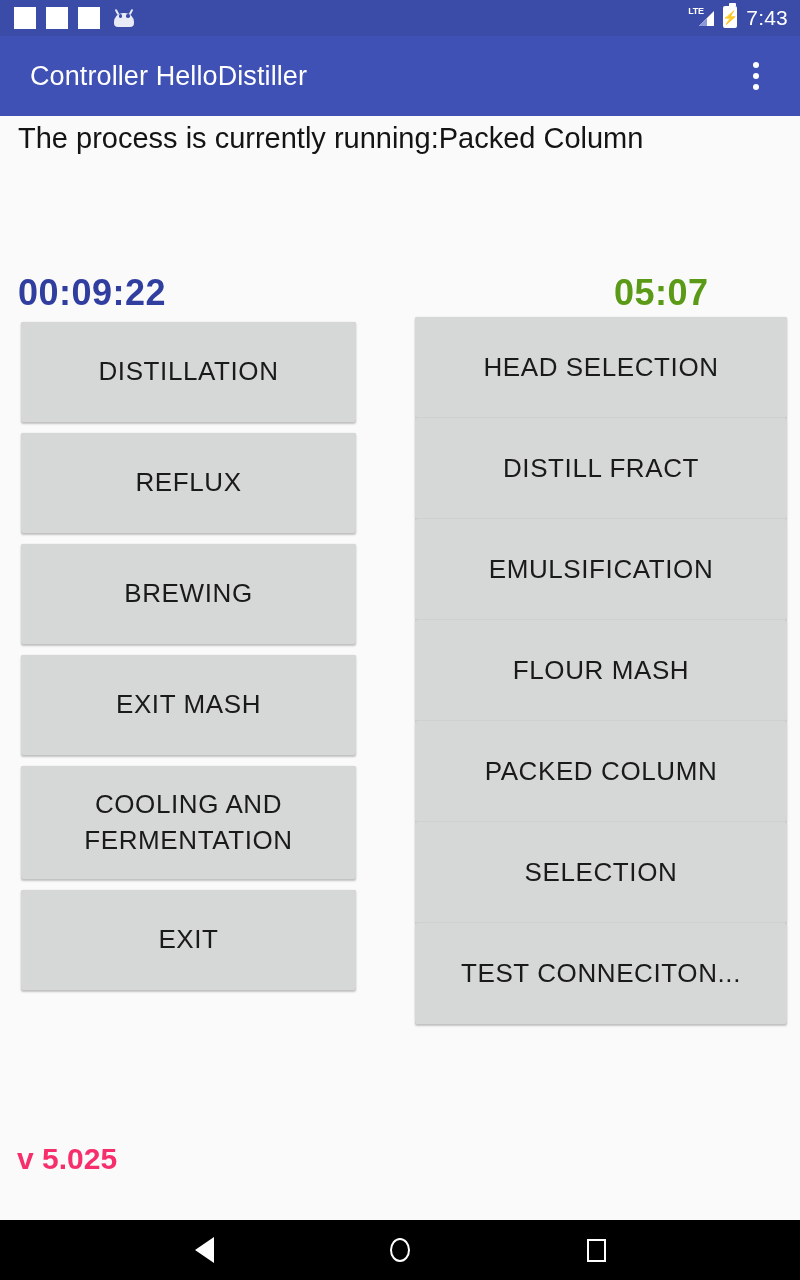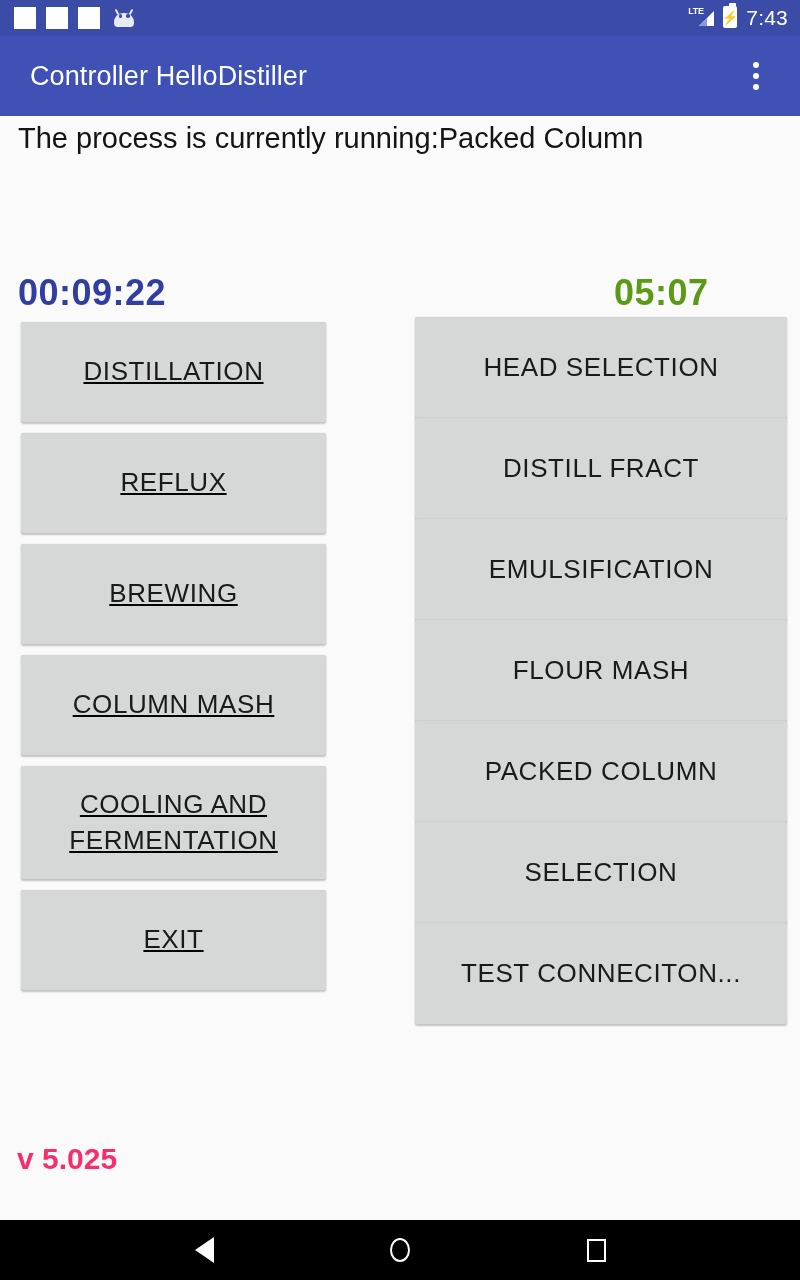--- a/index.html
+++ b/index.html
@@ -226,23 +226,22 @@
 
   
   .col {
     position: absolute;
     display: flex;
     flex-direction: column;
   }
   .col-left {
     top: 206px;
     left: 21px;
-    width: 305px;
+    width: 335px;
     gap: 11px;
-    text-decoration: underline;
   }
   .col-right {
     top: 201px;
     left: 415px;
     width: 372px;
   }
 
   .btn {
     background: #d6d7d7;
     border: none;
@@ -346,21 +345,21 @@
 
     <div class="process-status">The process is currently running:Packed Column</div>
 
     <div class="timer-main">00:09:22</div>
     <div class="timer-sub">05:07</div>
 
     <div class="col col-left">
       <button class="btn">DISTILLATION</button>
       <button class="btn">REFLUX</button>
       <button class="btn">BREWING</button>
-      <button class="btn">COLUMN MASH</button>
+      <button class="btn">EXIT MASH</button>
       <button class="btn tall">COOLING AND FERMENTATION</button>
       <button class="btn">EXIT</button>
     </div>
 
     <div class="col col-right">
       <button class="btn">HEAD SELECTION</button>
       <button class="btn">DISTILL FRACT</button>
       <button class="btn">EMULSIFICATION</button>
       <button class="btn">FLOUR MASH</button>
       <button class="btn">PACKED COLUMN</button>

